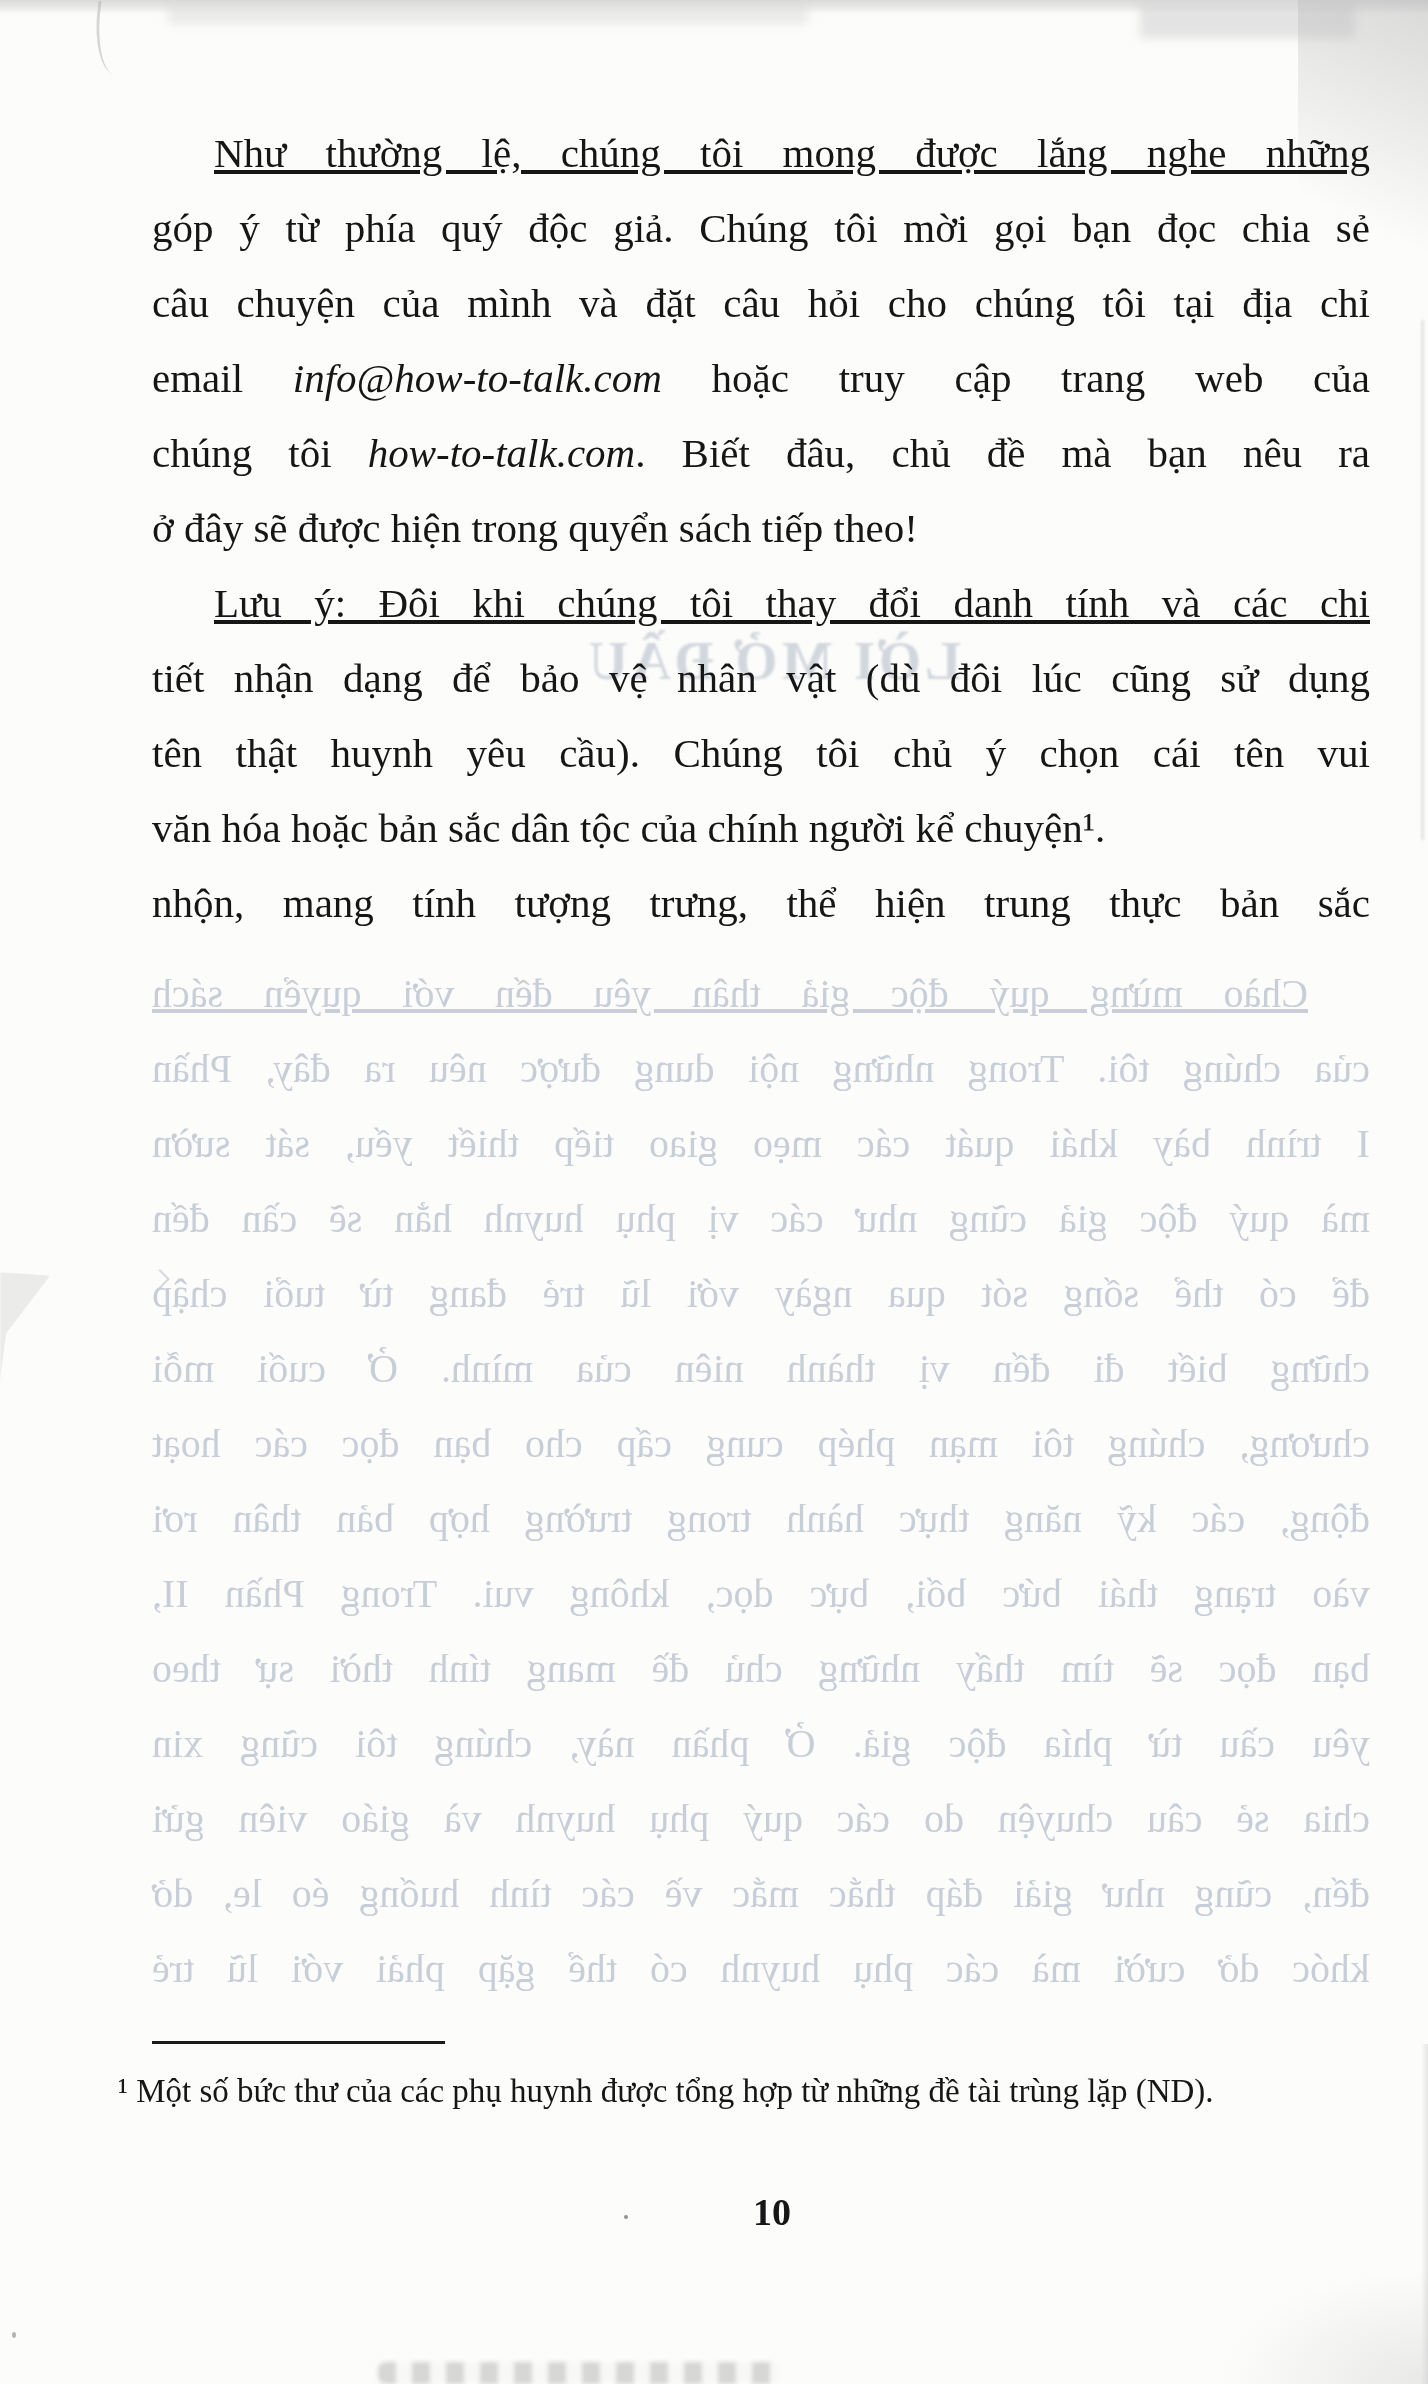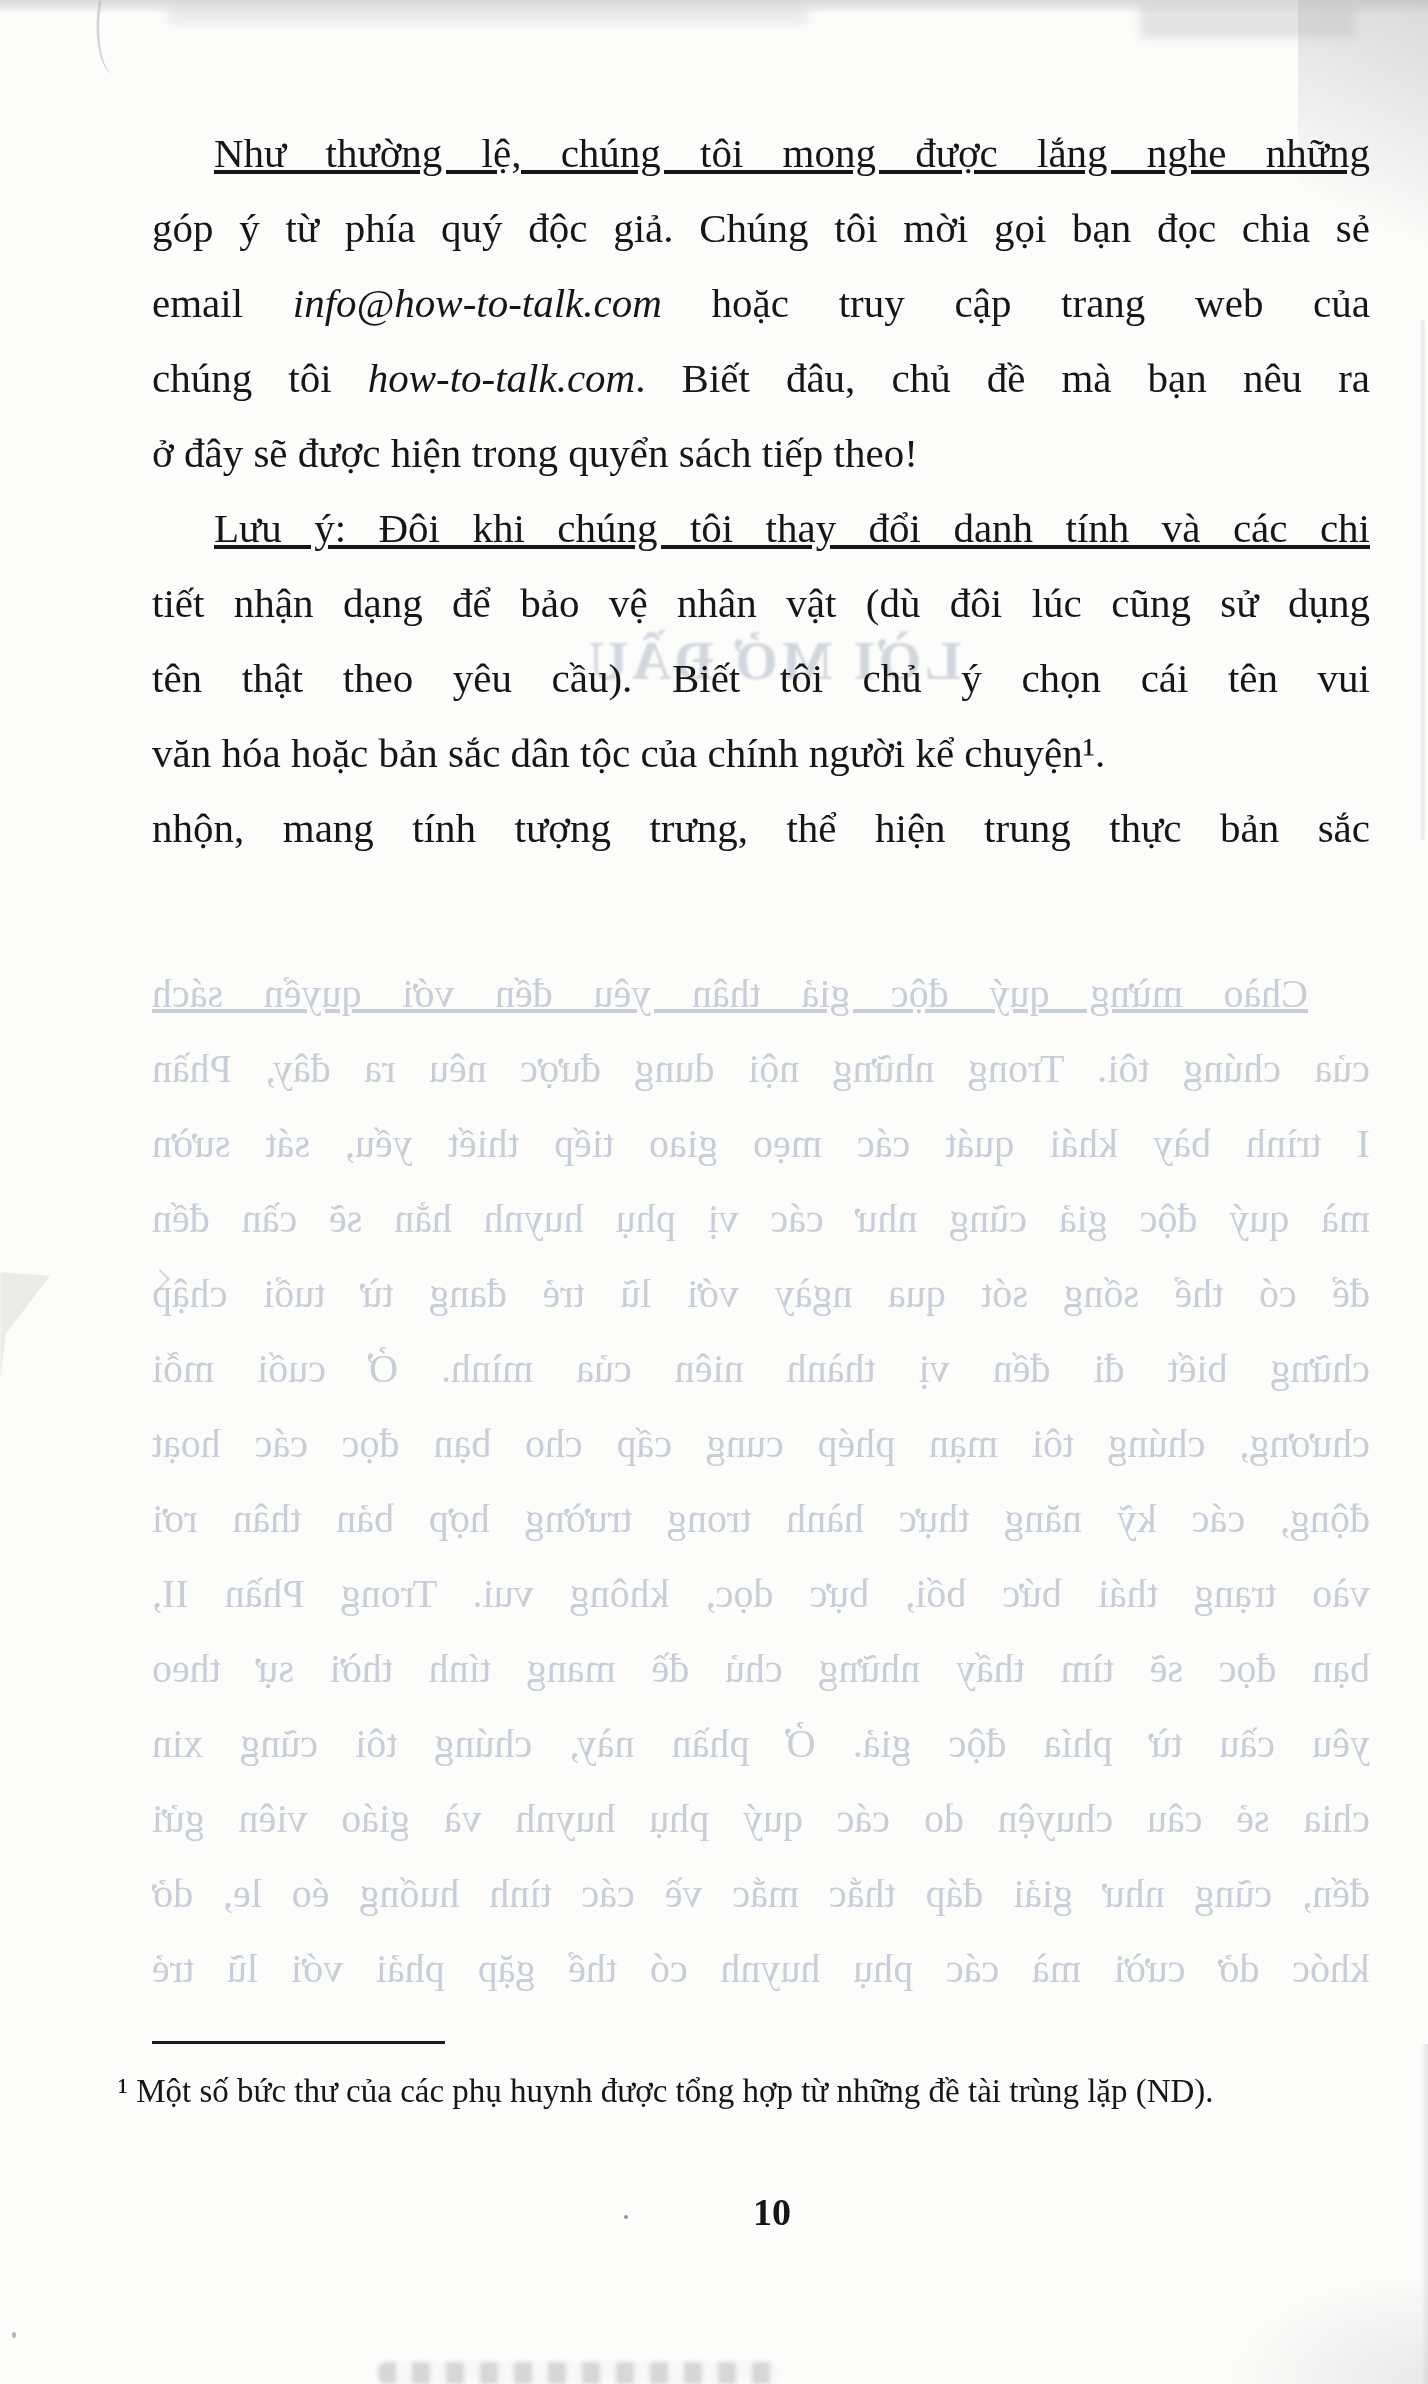--- a/index.html
+++ b/index.html
@@ -94,26 +94,27 @@
       <div class="line"><span>bạn đọc sẽ tìm thấy những chủ đề mang tính thời sự theo</span></div>
       <div class="line"><span>yêu cầu từ phía độc giả. Ở phần này, chúng tôi cũng xin</span></div>
       <div class="line"><span>chia sẻ câu chuyện do các quý phụ huynh và giáo viên gửi</span></div>
       <div class="line"><span>đến, cũng như giải đáp thắc mắc về các tình huống éo le, dở</span></div>
       <div class="line"><span>khóc dở cười mà các phụ huynh có thể gặp phải với lũ trẻ</span></div>
     </div>
 
   <div class="body-text">
       <div class="line indent"><span>Như thường lệ, chúng tôi mong được lắng nghe những</span></div>
       <div class="line"><span>góp ý từ phía quý độc giả. Chúng tôi mời gọi bạn đọc chia sẻ</span></div>
+      <div class="line"><span>câu chuyện của mình và đặt câu hỏi cho chúng tôi tại địa chỉ</span></div>
       <div class="line"><span>email </span><span class="it">info@how-to-talk.com</span><span> hoặc truy cập trang web của</span></div>
       <div class="line"><span>chúng tôi </span><span class="it">how-to-talk.com</span><span>. Biết đâu, chủ đề mà bạn nêu ra</span></div>
       <div class="line nojust"><span>ở đây sẽ được hiện trong quyển sách tiếp theo!</span></div>
       <div class="line indent"><span>Lưu ý: Đôi khi chúng tôi thay đổi danh tính và các chi</span></div>
       <div class="line"><span>tiết nhận dạng để bảo vệ nhân vật (dù đôi lúc cũng sử dụng</span></div>
-      <div class="line"><span>tên thật theo yêu cầu). Biết tôi chủ ý chọn cái tên vui</span></div>
+      <div class="line"><span>tên thật huynh yêu cầu). Chúng tôi chủ ý chọn cái tên vui</span></div>
       <div class="line nojust"><span>văn hóa hoặc bản sắc dân tộc của chính người kể chuyện¹.</span></div>
       <div class="line"><span>nhộn, mang tính tượng trưng, thể hiện trung thực bản sắc</span></div>
     </div>
 
   <div class="footnote-rule"></div>
   <div class="footnote">¹ Một số bức thư của các phụ huynh được tổng hợp từ những đề tài trùng lặp (ND).</div>
 
   <div class="page-number">10</div>
 
 </div>

